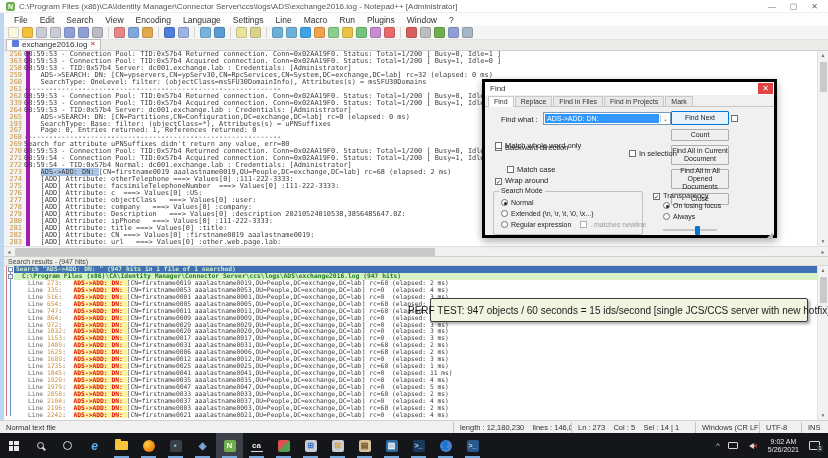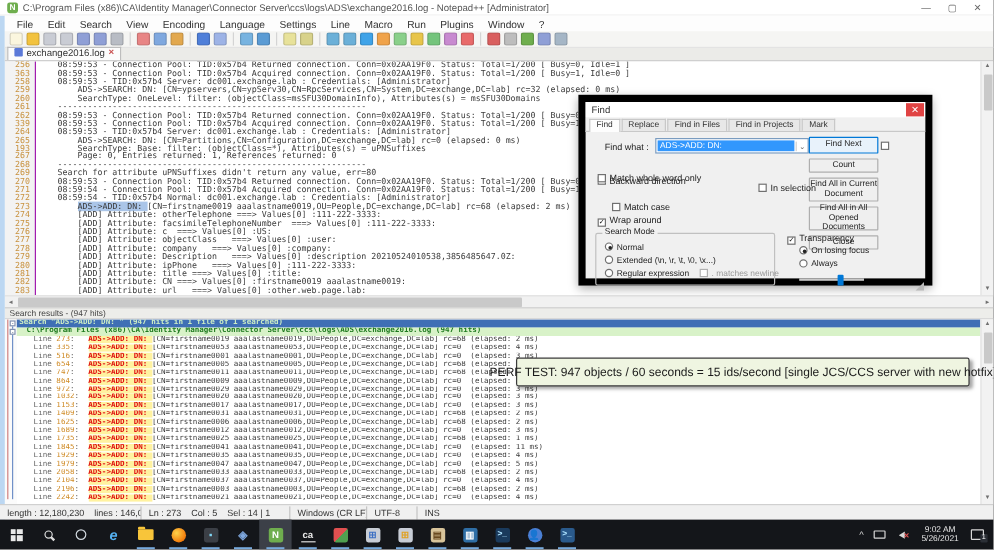--- a/index.html
+++ b/index.html
@@ -29,22 +29,22 @@
 
   
   #tabbar { position:absolute; left:4px; top:40px; width:824px; height:11px; background:#ebebe8; border-bottom:1px solid #cfcfcf; display:flex; align-items:flex-end; z-index:6;}
   .tab { height:11px; background:#fcfcfc; border:1px solid #bdbdbd; border-bottom:none; display:flex; align-items:flex-start; gap:3px; padding:0 5px; margin-left:2px; }
   .tab-save-ico { width:7px; height:7px; background:#5b79d8; border-radius:1px; }
   .tab-label { font-size:8px; color:#333; }
   .tab-close { font-size:8px; color:#c95050; font-weight:bold; line-height:7px; }
 
   
   #editor { position:absolute; left:4px; top:51px; width:824px; height:195px; background:#fff; overflow:hidden; z-index:1;}
-  #gutter { position:absolute; left:0; top:0; width:26px; height:195px; background:#f3f3f3; border-right:1px solid #a21caf; }
-  #code { position:absolute; left:44px; top:0; right:11px; height:195px; overflow:hidden;text-align:right; }
+  #gutter { position:absolute; left:0; top:0; width:26px; height:195px; background:#f3f3f3; border-right:4px solid #a21caf; }
+  #code { position:absolute; left:20px; top:0; right:11px; height:195px; overflow:hidden;text-align:right; }
   .ed-line { height:6.96px; display:flex; }
   .ed-code { font:6.9px/6.96px "DejaVu Sans Mono",monospace; color:#3b3b3b; white-space:pre; }
   .ed-sel { background:#aac5e8; }
   #gutter-inner div { height:6.96px; text-align:right; padding-right:4px; font:6.9px/6.96px "DejaVu Sans Mono",monospace; color:#c8913d;}
   
   .vscroll { position:absolute; right:0; width:11px; background:#f2f2f2; border-left:1px solid #e2e2e2; z-index:2;}
   .vscroll .arr { height:9px; text-align:center; font-size:5px; color:#707070; line-height:9px;}
   .vscroll .vthumb { position:absolute; left:2px; width:7px; background:#c9c9c9; border-radius:1px;}
 
   
@@ -65,21 +65,21 @@
   .res-file-line { background:#d8f2c8; color:#1e7a1e; font-weight:bold; padding-left:8px;}
   .res-hit { padding-left:14px; }
   .res-word { color:#666; }
   .res-num { color:#d08c28; }
   .res-match { color:#e01010; background:#fff2a0; font-weight:bold; }
 
   
   #callout { position:absolute; left:430px; top:298px; width:378px; height:24px; background:#eff5e1; border:1.5px solid #3c3c3c; border-radius:2px; box-shadow:2px 2px 3px rgba(0,0,0,.35); font-size:10px; color:#1a1a1a; display:flex; align-items:center; justify-content:center; z-index:20; white-space:nowrap;}
 
   
-  #find-dialog { position:absolute; left:482px; top:79px; width:295px; height:159px; background:#f0f0f0; border:6px solid #000000; box-shadow:0 3px 8px rgba(0,0,0,.35); z-index:30; font-size:7.5px; color:#222;}
+  #find-dialog { position:absolute; left:482px; top:79px; width:295px; height:159px; background:#f0f0f0; border:3px solid #000000; box-shadow:0 3px 8px rgba(0,0,0,.35); z-index:30; font-size:7.5px; color:#222;}
   .fd-titlebar { height:13px; background:#fff; display:flex; align-items:center; padding-left:5px; font-size:8px; color:#333;}
   .fd-close { margin-left:auto; width:15px; height:11px; background:#e04343; color:#fff; font-size:8px; line-height:11px; text-align:center; margin-right:1px;}
   .fd-tabs { height:12px; display:flex; align-items:flex-end; background:#f0f0f0; border-bottom:1px solid #c8c8c8; padding-left:3px;}
   .fd-tab { font-size:7px; padding:1px 5px; border:1px solid #c8c8c8; border-bottom:none; background:#e8e8e8; color:#333; margin-right:1px;}
   .fd-tab.active { background:#fdfdfd; position:relative; top:1px; padding-bottom:2px;}
   .fd-body { position:relative; height:133px; }
   .fd-label { position:absolute; font-size:7.5px; color:#222;}
   .fd-combo { position:absolute; left:58px; top:5px; width:128px; height:13px; background:#fff; border:1px solid #7a9cc0; display:flex; align-items:center;}
   .fd-combo-val { flex:1; background:#3297fd; color:#fff; font-size:7px; padding:1px 2px; margin:1px; white-space:nowrap; overflow:hidden;}
   .fd-combo-arrow { width:10px; text-align:center; font-size:6px; color:#555; border-left:1px solid #d0d0d0;}
@@ -425,20 +425,21 @@
       <span class="fd-opt" style="left:178px; top:106px;"><span class="rd"></span><span>Always</span></span>
       <div class="fd-slider" style="left:178px; top:122px;">
           <div class="thumb"></div>
         </div>
 
       <div class="fd-grip"></div>
     </div>
   </div>
 
   <div id="statusbar">
+    <div class="sb-seg sb-doc">Normal text file</div>
     <div class="sb-seg sb-len">length : 12,180,230    lines : 146,089</div>
     <div class="sb-seg sb-pos">Ln : 273    Col : 5    Sel : 14 | 1</div>
     <div class="sb-seg sb-eol">Windows (CR LF)</div>
     <div class="sb-seg sb-enc">UTF-8</div>
     <div class="sb-seg sb-ins">INS</div>
   </div>
 
   <div id="taskbar">
     <div id="tb-icons" style="display:flex;">
         <div class="tb-slot">

